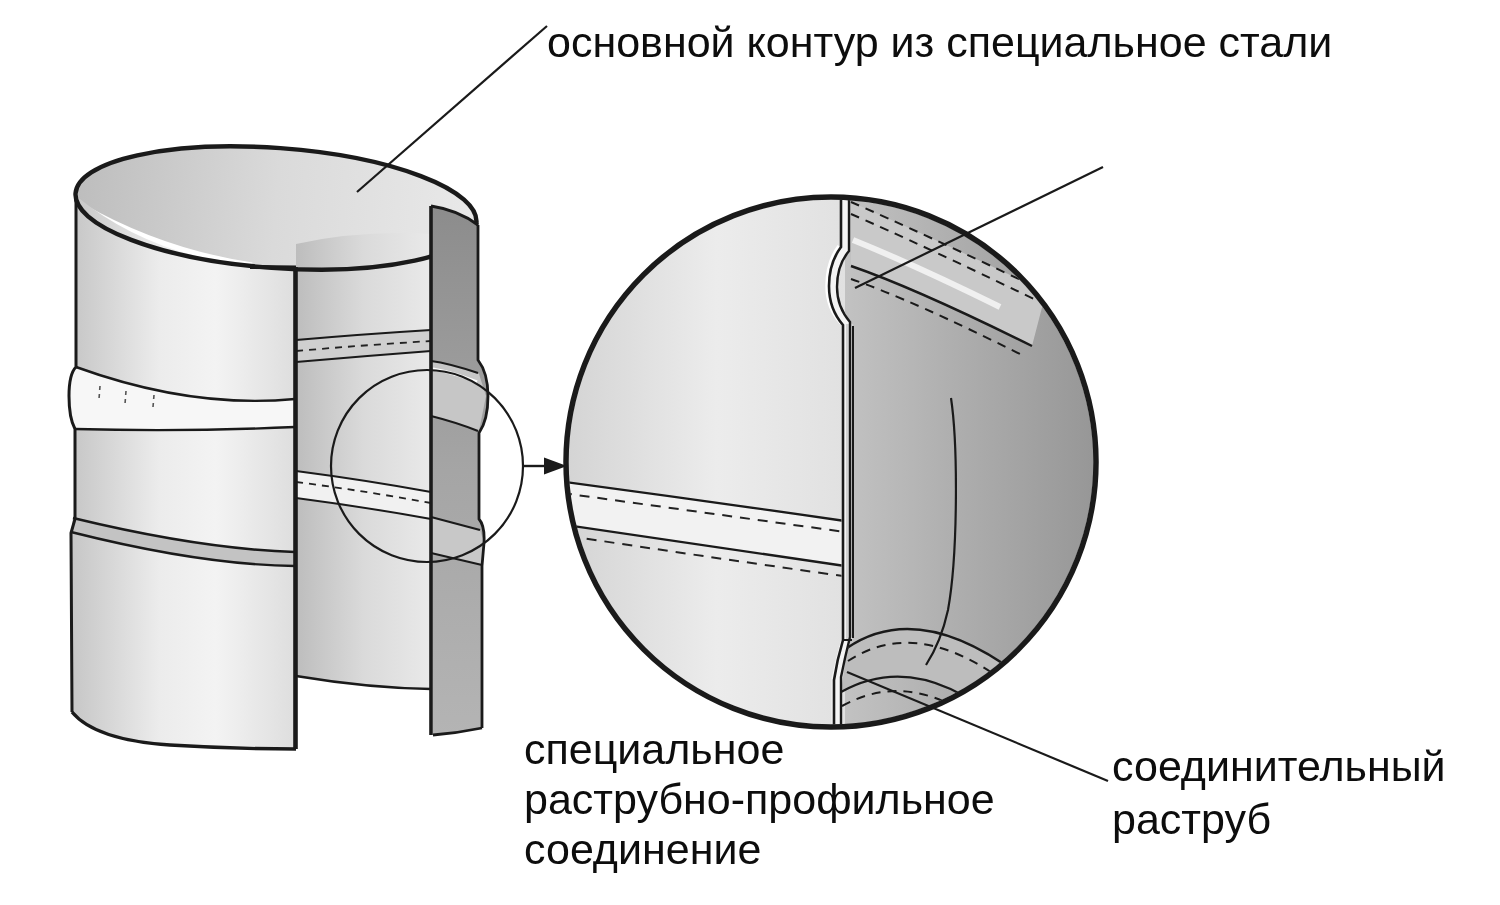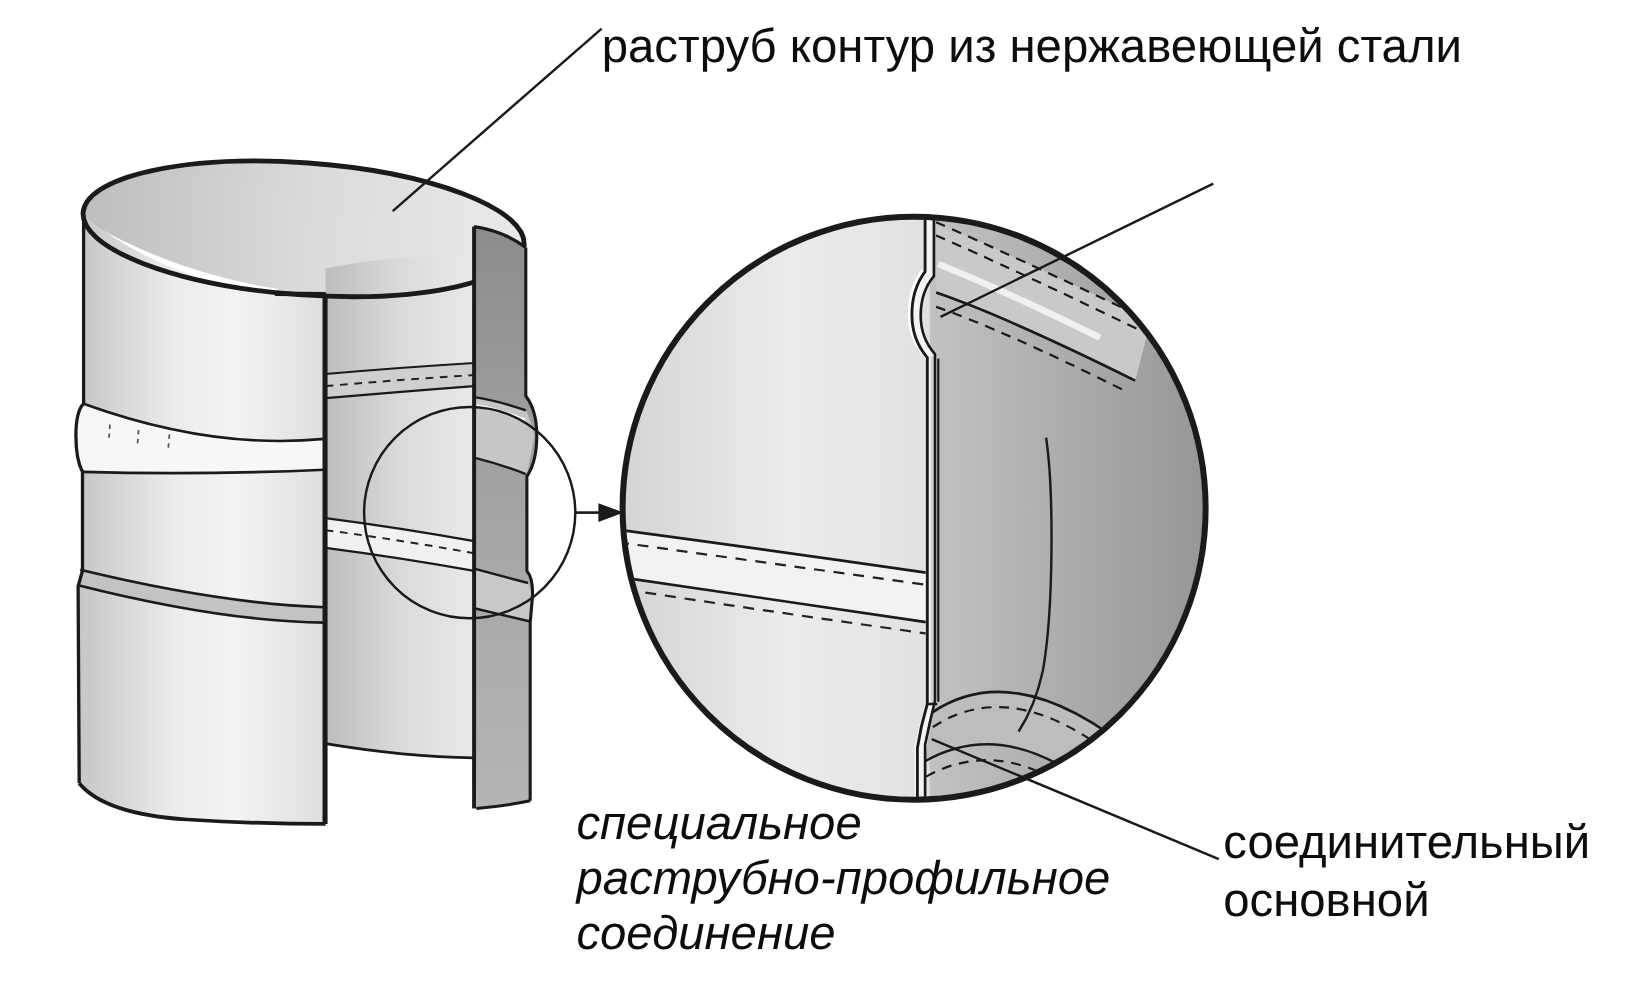--- a/index.html
+++ b/index.html
@@ -7,21 +7,21 @@
     position:relative;width:1500px;height:905px;background:#ffffff;overflow:hidden;
     font-family:"Liberation Sans","DejaVu Sans",sans-serif;
   }
   .stage svg{position:absolute;left:0;top:0;display:block;}
   .diagram-label{
     position:absolute;color:#0d0d0d;font-size:43px;line-height:1.25;
     white-space:pre-line;letter-spacing:0;
   }
   .label-main{left:547px;top:16px;}
   .label-bead{left:1111px;top:136px;}
-  .label-special{left:524px;top:724px;line-height:50px;font-style:italic;}
+  .label-special{left:524px;top:724px;line-height:50px;}
   .label-socket{left:1112px;top:740px;line-height:53px;}
 </style>
 </head>
 <body>
 
 <div class="stage">
 
 <svg width="1500" height="905" viewBox="0 0 1500 905">
   <defs>
     <linearGradient id="gInt" x1="0" y1="0" x2="1" y2="0">
@@ -169,20 +169,20 @@
       </g>
     </g>
     <circle cx="831" cy="462" r="265" fill="none" stroke-width="5.5" stroke="#1a1a1a"></circle>
   </g>
 
   <path d="M547,26 L357,192" fill="none" stroke="#1a1a1a" stroke-width="2.2"></path>
   <path d="M1103,167 L855,288" fill="none" stroke="#1a1a1a" stroke-width="2.2"></path>
   <path d="M1108,781 L847,672" fill="none" stroke="#1a1a1a" stroke-width="2.2"></path>
 </svg>
 
-<div class="diagram-label label-main">раструб контур из нержавеющей стали</div>
+<div class="diagram-label label-main">основной контур из специальное стали</div>
 <div class="diagram-label label-special">специальное
 раструбно-профильное
 соединение</div>
 <div class="diagram-label label-socket">соединительный
-основной</div>
+раструб</div>
 
 </div>
 
 </body></html>

